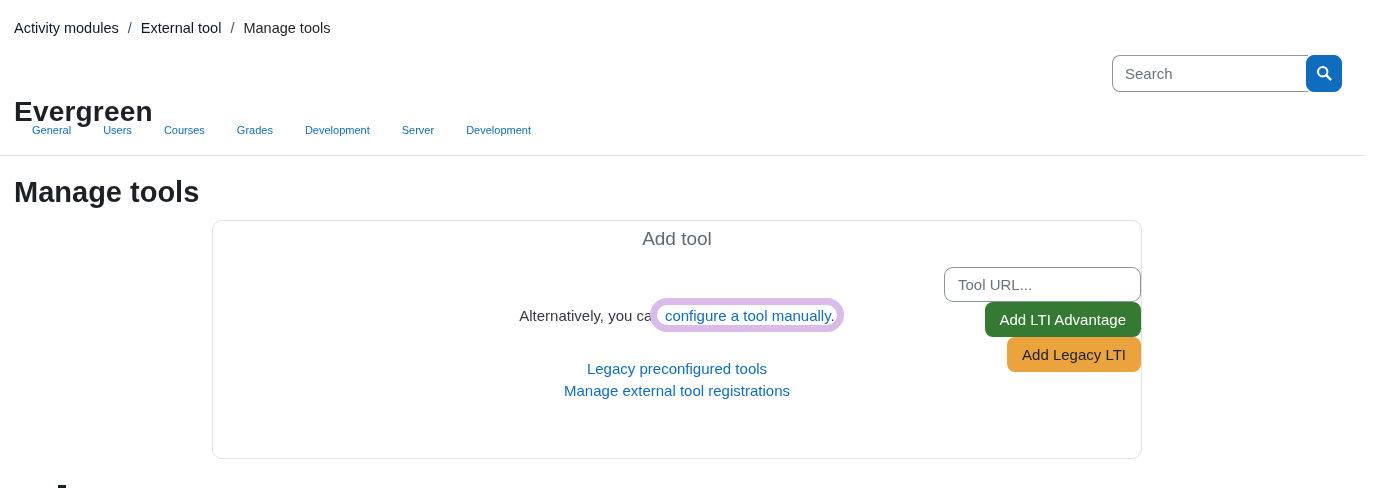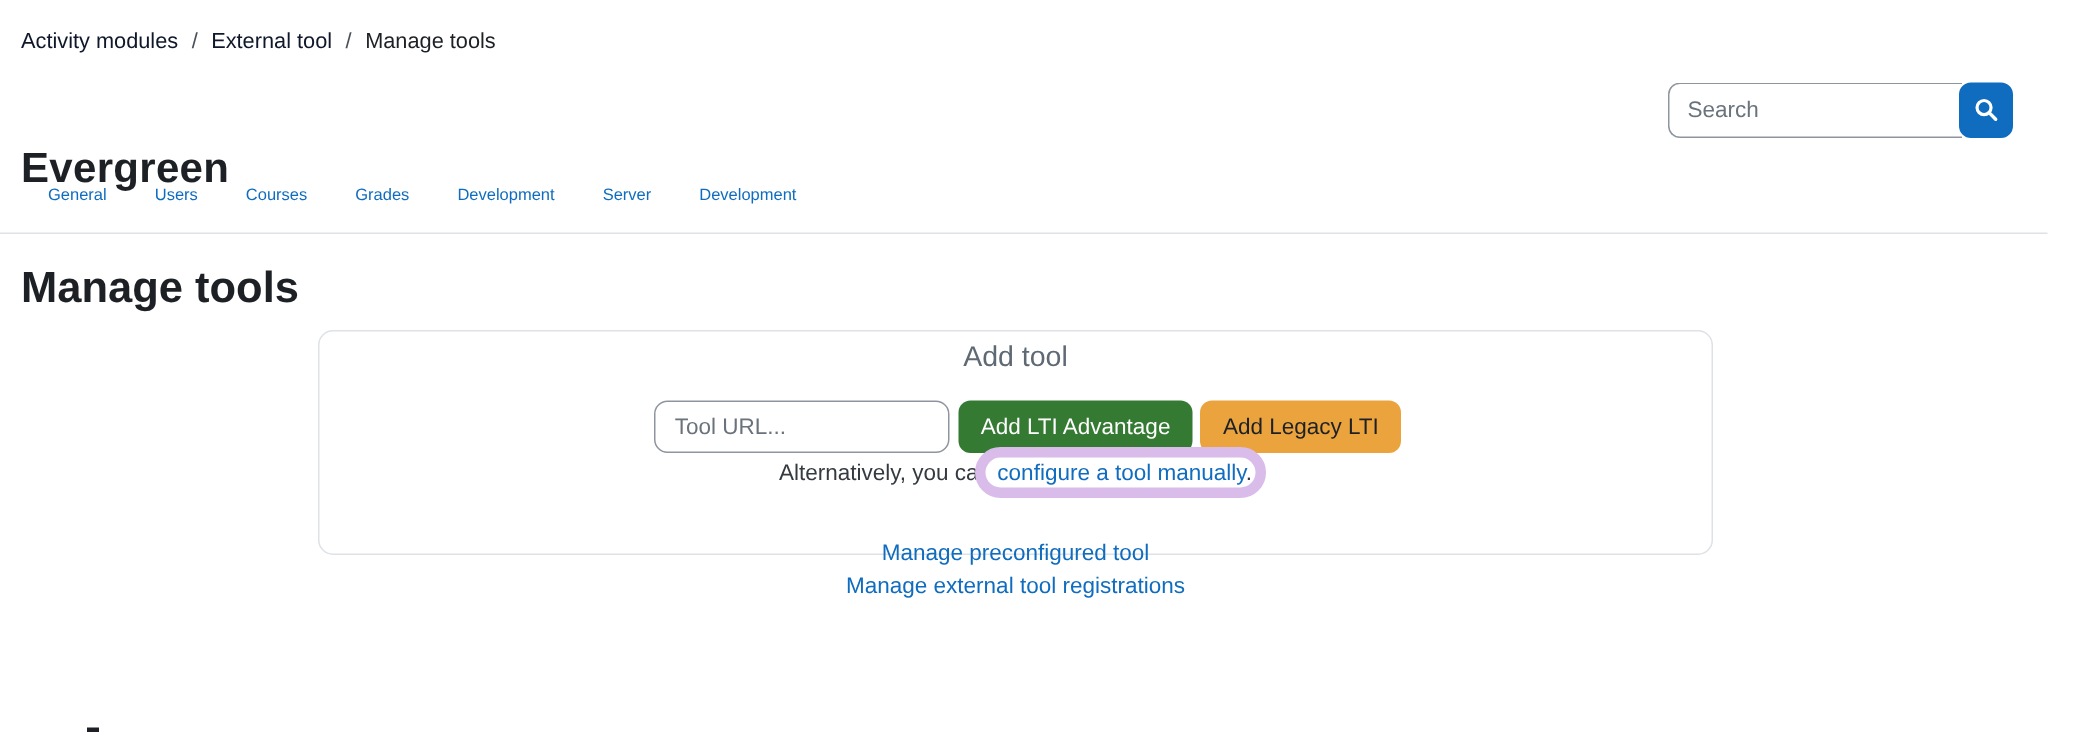--- a/index.html
+++ b/index.html
@@ -35,27 +35,27 @@
   .tab.active { color:#343a40; }
   .tab.active::after { content:""; position:absolute; left:0; right:0; bottom:0;
                        height:3px; background:#1668bd; }
   .tabs-divider { position:absolute; left:0; top:155px; width:1365px; height:1px; background:#dee2e6; }
 
   
   .page-heading { position:absolute; left:14px; top:176px; font-size:29px; font-weight:700;
                   color:#1d2125; }
 
   
-  .card { position:absolute; left:212px; top:220px; width:930px; height:150px;
+  .card { position:absolute; left:212px; top:220px; width:930px; height:239px;
           border:1px solid #dee2e6; border-radius:10px; background:#fff; }
   .card-title { position:absolute; left:0; right:0; top:7px; text-align:center;
                 font-size:19px; color:#5f6974; }
 
   .form-row { position:absolute; left:16px; right:0; top:46px; display:flex;
-              justify-content:center; align-items:flex-end; }
+              justify-content:center; align-items:flex-end;flex-direction:column; }
   .tool-url { width:197px; height:35px; border:1px solid #8f959e; border-radius:9px;
               padding:0 13px; font-size:15px; color:#1d2125; outline:none;
               font-family:"Liberation Sans", sans-serif; }
   .tool-url::placeholder { color:#6a737b; opacity:1; }
   .btn { height:35px; border:none; border-radius:8px; font-size:15px; cursor:pointer;
          padding:0 15px; font-family:"Liberation Sans", sans-serif; white-space:nowrap; }
   .btn-green { background:#357a32; color:#ffffff; margin-left:6px; font-weight:400; }
   .btn-orange { background:#eba33d; color:#1d2125; margin-left:5px; }
 
   .alt-line { position:absolute; left:0; right:0; top:86px; text-align:center;
@@ -121,20 +121,20 @@
       <input class="tool-url" type="text" placeholder="Tool URL..." style="">
       <button class="btn btn-green">Add LTI Advantage</button>
       <button class="btn btn-orange">Add Legacy LTI</button>
     </div>
 
     <div class="alt-line">
       <span>Alternatively, you can </span><span class="hl-wrap"><span class="hl-ring"></span><a class="hl-link">configure a tool manually</a><span class="hl-suffix">.</span></span>
     </div>
 
     <div class="card-links">
-      <a>Manage preconfigured tool</a>
+      <a>Legacy preconfigured tools</a>
       <a>Manage external tool registrations</a>
     </div>
   </div>
 
   <div class="cutoff-frag"></div>
 
 </div>
 
 </body></html>

